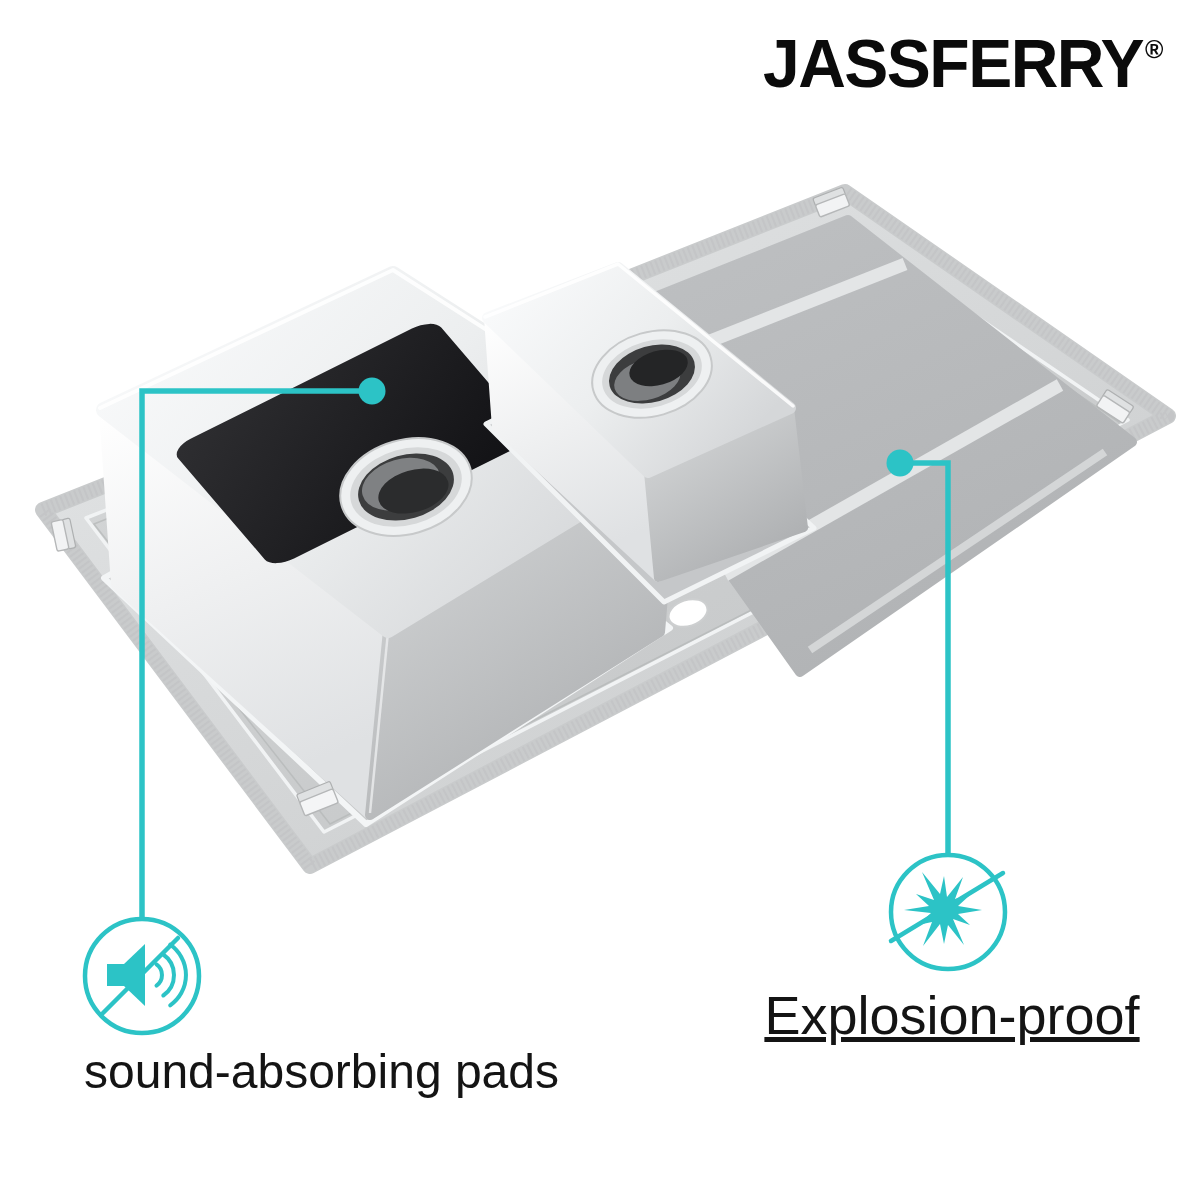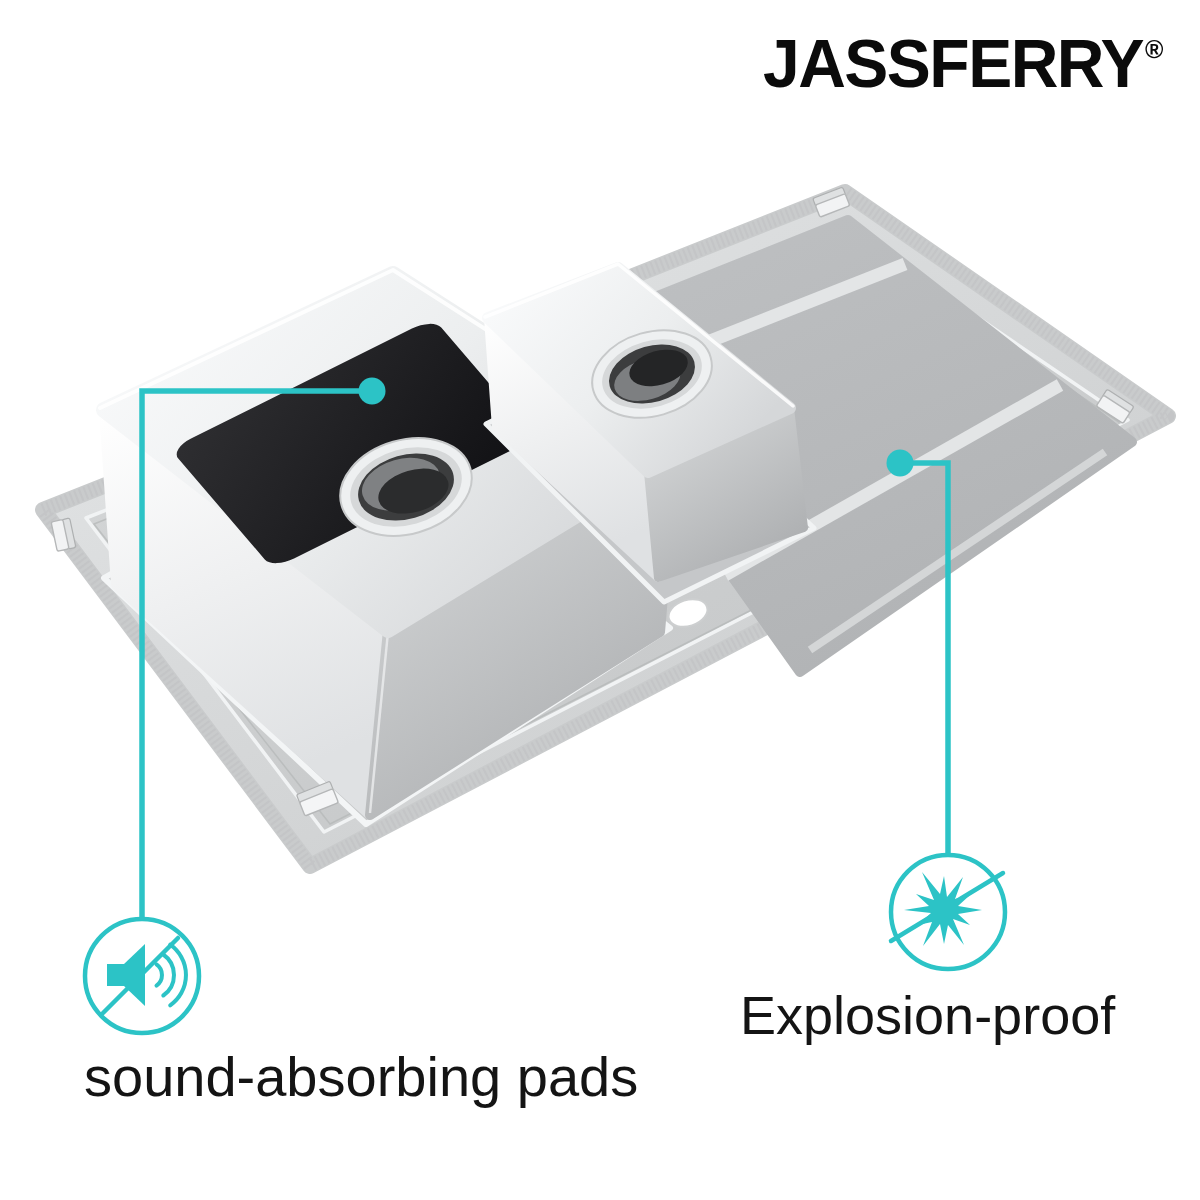--- a/index.html
+++ b/index.html
@@ -7,24 +7,24 @@
   body{
     width:1200px;height:1200px;position:relative;background:#ffffff;overflow:hidden;
     font-family:"Liberation Sans","DejaVu Sans",sans-serif;
   }
   .stage{position:absolute;inset:0;}
   svg{display:block;}
   .accent-stroke{stroke:var(--accent);}
   .accent-fill{fill:var(--accent);}
   .label{
     position:absolute;color:var(--text);
-    font-size:56px;letter-spacing:0px;white-space:nowrap;
+    font-size:48px;letter-spacing:0px;white-space:nowrap;
   }
   .label-sound{left:84px;top:1044px;}
-  .label-explosion{left:740px;top:984px;width:424px;text-align:left;font-size:54px;}
+  .label-explosion{left:740px;top:984px;width:424px;text-align:center;font-size:54px;text-decoration:underline;}
   .logo{
     position:absolute;top:28px;right:38px;color:var(--logo);
     font-size:66px;font-weight:bold;letter-spacing:-1.5px;line-height:1;
     transform:scaleY(1.05);transform-origin:top right;
   }
   .logo sup{font-size:25px;font-weight:bold;position:relative;top:-4px;margin-left:2px;}
 </style>
 </head>
 <body>
 

